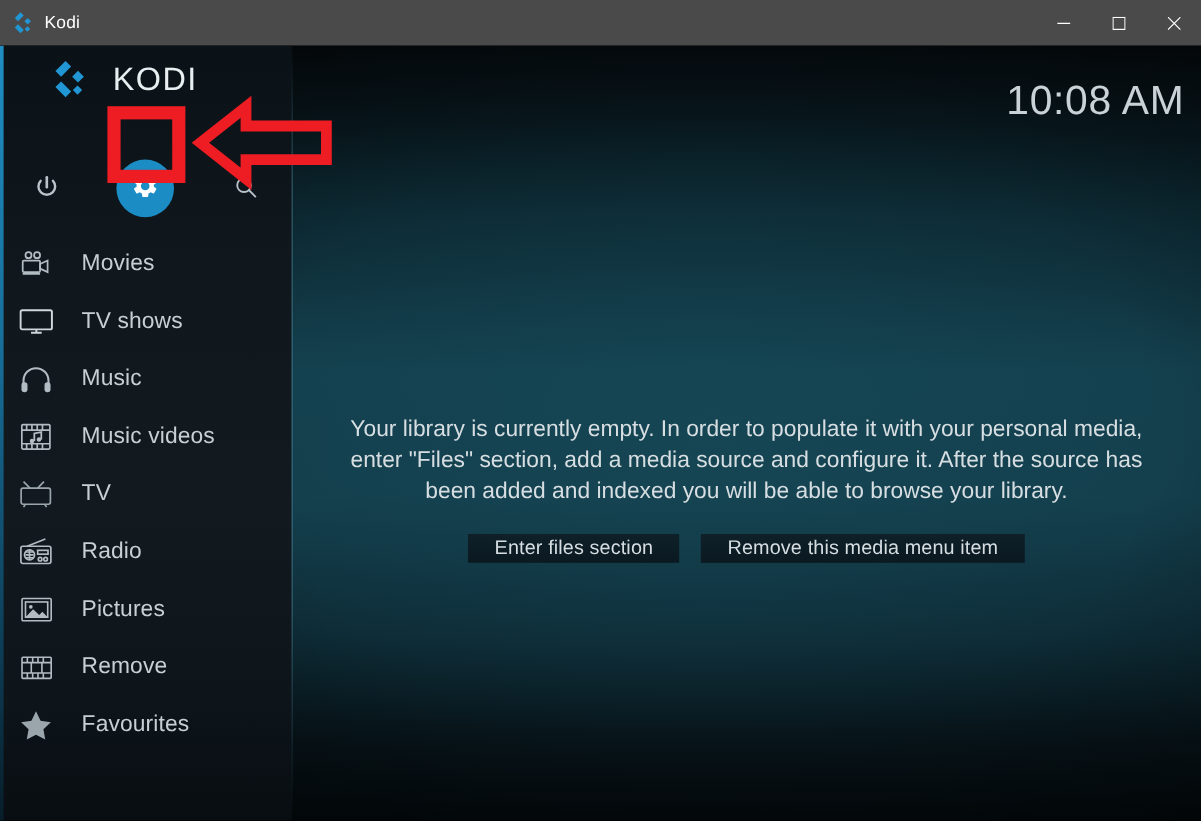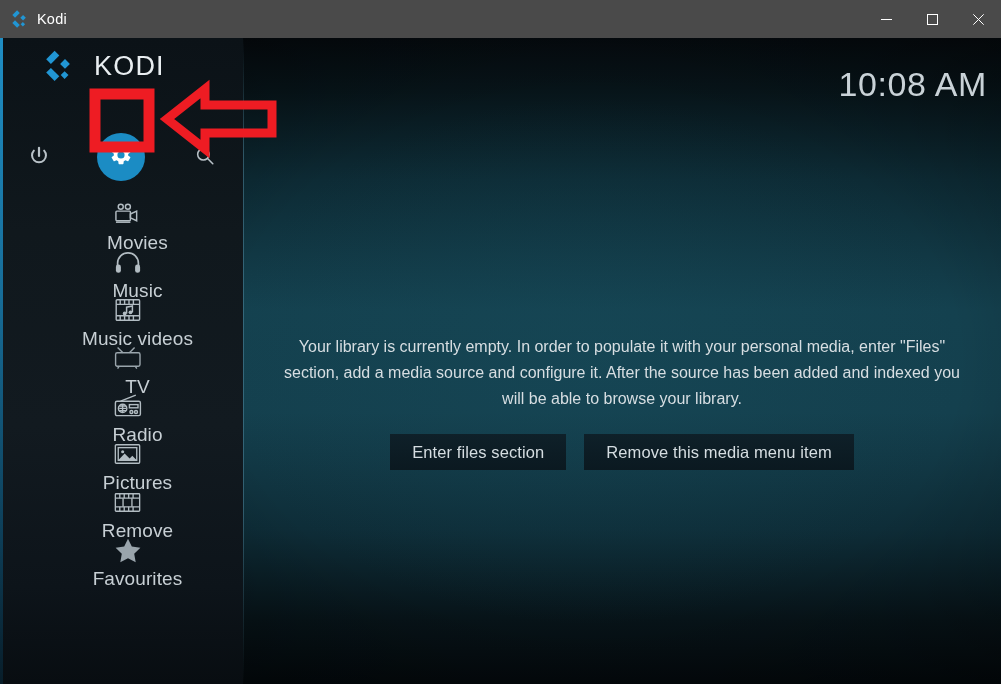--- a/index.html
+++ b/index.html
@@ -136,21 +136,20 @@
 
   
   #menu {
     position: absolute; left: 0; top: 158px;
     width: 243px;
   }
   .menu-item {
     height: 48px;
     display: flex; align-items: center;
     padding-left: 12px;
-    flex-direction: column;
   }
   .menu-icon {
     width: 36px; height: 30px;
     display: flex; align-items: center; justify-content: center;
     flex: 0 0 36px;
   }
   .menu-label {
     margin-left: 20px;
     color: #c7cfd4;
     font-size: 19px;
@@ -171,33 +170,33 @@
   #content {
     position: absolute; left: 243px; top: 13px;
     width: 758px; height: 646px;
   }
   #empty-block {
     position: absolute; left: 0; top: 282px;
     width: 758px;
     text-align: center;
   }
   #empty-text {
-    margin: 1px auto;
+    margin: 12px auto;
     width: 700px;
     color: #d7dee2;
-    font-size: 16px;
+    font-size: 19px;
     line-height: 26px;
     font-weight: 400;
   }
   #btn-row {
     margin-top: 22px;
     display: flex; justify-content: center; gap: 18px;
   }
   .kodi-btn {
-    height: 36px;
+    height: 24px;
     padding: 0 22px;
     display: flex; align-items: center; justify-content: center;
     background: linear-gradient(to bottom, rgba(14,28,36,0.88), rgba(10,22,29,0.92));
     border: none;
     color: #d5dde1;
     font-family: "Liberation Sans", sans-serif;
     font-size: 16.5px;
     letter-spacing: 0.1px;
   }
 
@@ -297,20 +296,29 @@
               <circle cx="7" cy="3.4" r="2.6"></circle>
                 <circle cx="14.4" cy="3.4" r="2.6"></circle>
               <rect x="2" y="8" width="15" height="10" rx="1"></rect>
               <path d="M17 11 L23.5 8 L23.5 18 L17 15 Z"></path>
               <path d="M2 19.5 L17 19.5"></path>
             </svg>
           </span>
           <span class="menu-label">Movies</span>
         </div>
 
+        <div class="menu-item">
+          <span class="menu-icon">
+            <svg width="29" height="22" viewBox="0 0 30 22" fill="none" stroke="#cfd7dc" stroke-width="1.7">
+              <rect x="1.2" y="1.2" width="27" height="16.5" rx="1.4"></rect>
+              <path d="M14.8 17.7 L14.8 20.4 M10.2 20.6 L19.4 20.6"></path>
+            </svg>
+          </span>
+          <span class="menu-label">TV shows</span>
+        </div>
 
         <div class="menu-item">
           <span class="menu-icon">
             <svg width="26" height="23" viewBox="0 0 26 23" fill="none" stroke="#b2bcc2" stroke-width="1.7">
               <path d="M2.6 16 L2.6 12.2 A10.4 10.4 0 0 1 23.4 12.2 L23.4 16"></path>
               <rect x="0.9" y="13.6" width="5" height="8.2" rx="2.4" fill="#b2bcc2" stroke="none"></rect>
               <rect x="20.1" y="13.6" width="5" height="8.2" rx="2.4" fill="#b2bcc2" stroke="none"></rect>
             </svg>
           </span>
           <span class="menu-label">Music</span>

